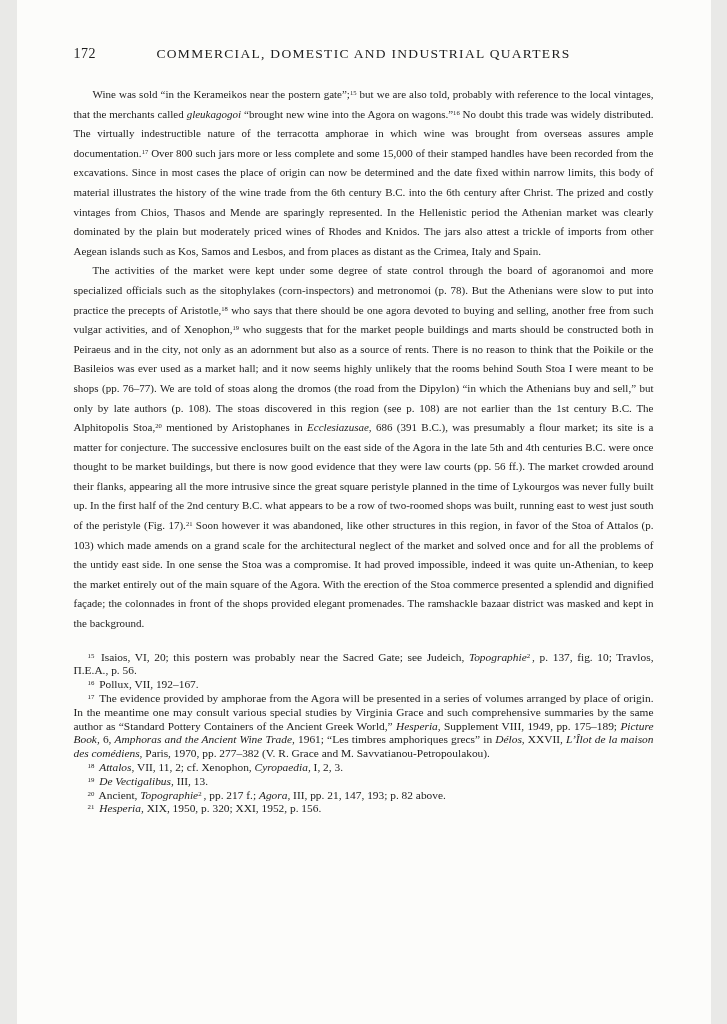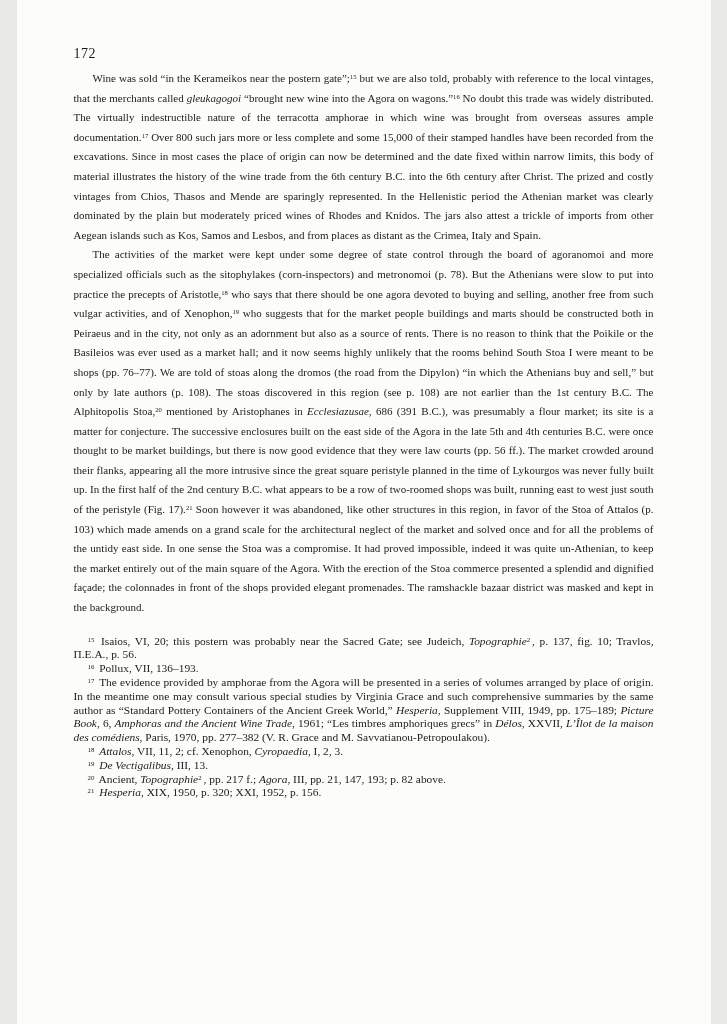--- a/index.html
+++ b/index.html
@@ -60,30 +60,31 @@
 
   i { font-style: italic; }
 </style>
 </head>
 <body>
 
 <div class="page">
 
   <header class="page-header">
     <span class="page-number">172</span>
+    <span class="running-title">COMMERCIAL, DOMESTIC AND INDUSTRIAL QUARTERS</span>
   </header>
 
   <main class="body-text" id="paragraphs">
       <p class="para"><span>Wine was sold “in the Kerameikos near the postern gate”;</span><sup>15</sup><span> but we are also told, probably with reference to the local vintages, that the merchants called </span><i>gleukagogoi</i><span> “brought new wine into the Agora on wagons.”</span><sup>16</sup><span> No doubt this trade was widely distributed. The virtually indestructible nature of the terracotta amphorae in which wine was brought from overseas assures ample documentation.</span><sup>17</sup><span> Over 800 such jars more or less complete and some 15,000 of their stamped handles have been recorded from the excavations. Since in most cases the place of origin can now be determined and the date fixed within narrow limits, this body of material illustrates the history of the wine trade from the 6th century B.C. into the 6th century after Christ. The prized and costly vintages from Chios, Thasos and Mende are sparingly represented. In the Hellenistic period the Athenian market was clearly dominated by the plain but moderately priced wines of Rhodes and Knidos. The jars also attest a trickle of imports from other Aegean islands such as Kos, Samos and Lesbos, and from places as distant as the Crimea, Italy and Spain.</span></p>
       <p class="para"><span>The activities of the market were kept under some degree of state control through the board of agoranomoi and more specialized officials such as the sitophylakes (corn-inspectors) and metronomoi (p. 78). But the Athenians were slow to put into practice the precepts of Aristotle,</span><sup>18</sup><span> who says that there should be one agora devoted to buying and selling, another free from such vulgar activities, and of Xenophon,</span><sup>19</sup><span> who suggests that for the market people buildings and marts should be constructed both in Peiraeus and in the city, not only as an adornment but also as a source of rents. There is no reason to think that the Poikile or the Basileios was ever used as a market hall; and it now seems highly unlikely that the rooms behind South Stoa I were meant to be shops (pp. 76–77). We are told of stoas along the dromos (the road from the Dipylon) “in which the Athenians buy and sell,” but only by late authors (p. 108). The stoas discovered in this region (see p. 108) are not earlier than the 1st century B.C. The Alphitopolis Stoa,</span><sup>20</sup><span> mentioned by Aristophanes in </span><i>Ecclesiazusae</i><span>, 686 (391 B.C.), was presumably a flour market; its site is a matter for conjecture. The successive enclosures built on the east side of the Agora in the late 5th and 4th centuries B.C. were once thought to be market buildings, but there is now good evidence that they were law courts (pp. 56 ff.). The market crowded around their flanks, appearing all the more intrusive since the great square peristyle planned in the time of Lykourgos was never fully built up. In the first half of the 2nd century B.C. what appears to be a row of two-roomed shops was built, running east to west just south of the peristyle (Fig. 17).</span><sup>21</sup><span> Soon however it was abandoned, like other structures in this region, in favor of the Stoa of Attalos (p. 103) which made amends on a grand scale for the architectural neglect of the market and solved once and for all the problems of the untidy east side. In one sense the Stoa was a compromise. It had proved impossible, indeed it was quite un-Athenian, to keep the market entirely out of the main square of the Agora. With the erection of the Stoa commerce presented a splendid and dignified façade; the colonnades in front of the shops provided elegant promenades. The ramshackle bazaar district was masked and kept in the background.</span></p>
     </main>
 
   <footer class="footnotes" id="footnotes">
       <p class="footnote"><sup>15</sup><span> Isaios, VI, 20; this postern was probably near the Sacred Gate; see Judeich, </span><i>Topographie</i><sup>2</sup><span>, p. 137, fig. 10; Travlos, Π.Ε.Α., p. 56.</span></p>
-      <p class="footnote"><sup>16</sup><span> Pollux, VII, 136–193.</span></p>
+      <p class="footnote"><sup>16</sup><span> Pollux, VII, 192–167.</span></p>
       <p class="footnote"><sup>17</sup><span> The evidence provided by amphorae from the Agora will be presented in a series of volumes arranged by place of origin. In the meantime one may consult various special studies by Virginia Grace and such comprehensive summaries by the same author as “Standard Pottery Containers of the Ancient Greek World,” </span><i>Hesperia</i><span>, Supplement VIII, 1949, pp. 175–189; </span><i>Picture Book</i><span>, 6, </span><i>Amphoras and the Ancient Wine Trade</i><span>, 1961; “Les timbres amphoriques grecs” in </span><i>Délos</i><span>, XXVII, </span><i>L’Îlot de la maison des comédiens</i><span>, Paris, 1970, pp. 277–382 (V. R. Grace and M. Savvatianou-Petropoulakou).</span></p>
       <p class="footnote"><sup>18</sup><span> </span><i>Attalos</i><span>, VII, 11, 2; cf. Xenophon, </span><i>Cyropaedia</i><span>, I, 2, 3.</span></p>
       <p class="footnote"><sup>19</sup><span> </span><i>De Vectigalibus</i><span>, III, 13.</span></p>
       <p class="footnote"><sup>20</sup><span> Ancient, </span><i>Topographie</i><sup>2</sup><span>, pp. 217 f.; </span><i>Agora</i><span>, III, pp. 21, 147, 193; p. 82 above.</span></p>
       <p class="footnote"><sup>21</sup><span> </span><i>Hesperia</i><span>, XIX, 1950, p. 320; XXI, 1952, p. 156.</span></p>
     </footer>
 
 </div>
 
 </body></html>

